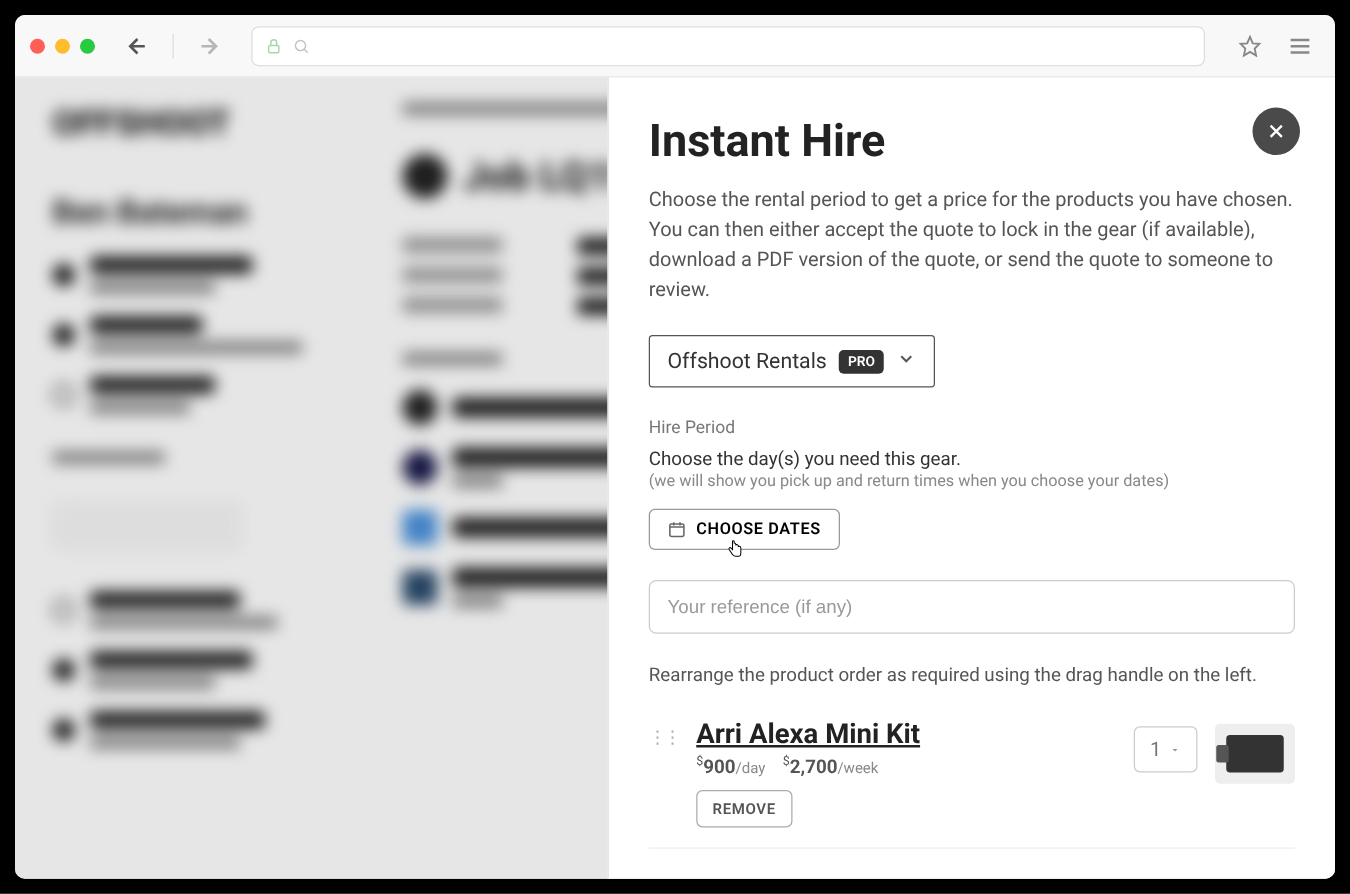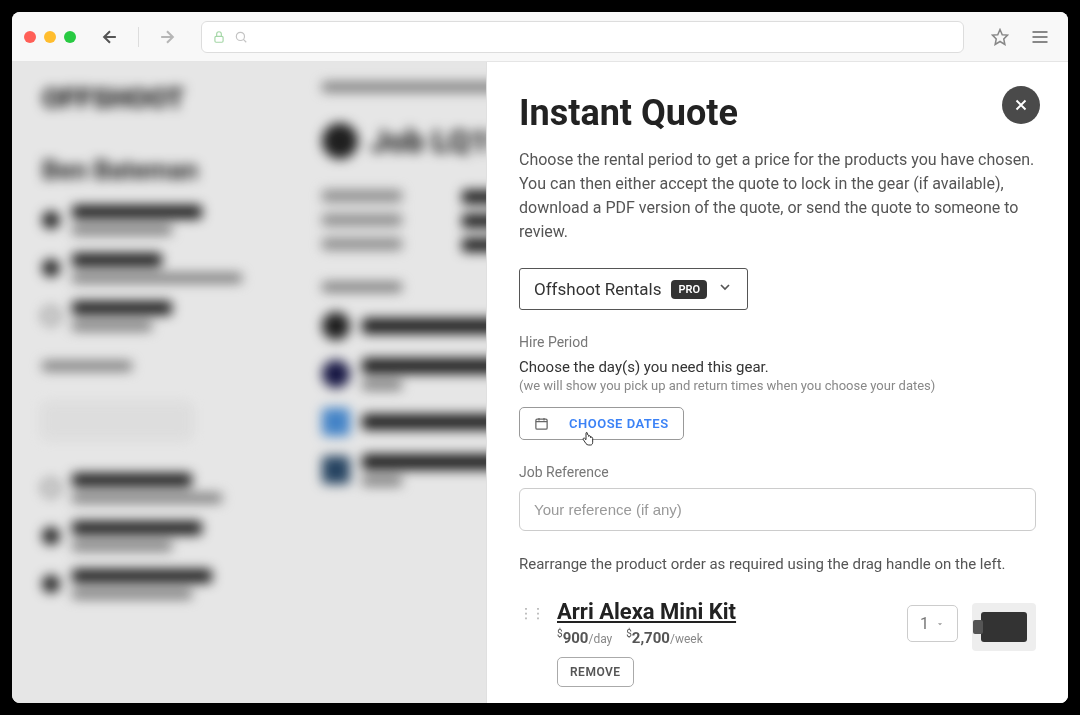--- a/index.html
+++ b/index.html
@@ -167,28 +167,28 @@
       margin-bottom: 2px;
     }
     .hire-sub {
       font-size: 13px;
       color: #888;
       margin-bottom: 14px;
     }
     .choose-dates-btn {
       display: inline-flex;
       align-items: center;
-      gap: 20px;
+      gap: 8px;
       border: 1px solid #999;
       border-radius: 5px;
       padding: 8px 14px;
       font-size: 13px;
       font-weight: 600;
       letter-spacing: 0.5px;
-      color: #3b82f6;
+      color: #000000;
       cursor: pointer;
       margin-bottom: 24px;
       position: relative;
     }
     .cursor-hand {
       position: absolute;
       left: 60px;
       top: 22px;
       font-size: 14px;
       pointer-events: none;
@@ -422,21 +422,21 @@
     </div>
 
     <div class="modal-overlay">
       <div class="modal">
         <div class="close-btn">
           <svg width="18" height="18" viewBox="0 0 24 24" fill="none" stroke-width="2.5">
               <path d="M18 6L6 18M6 6l12 12"></path>
             </svg>
         </div>
         <div class="modal-content">
-          <h1 class="modal-title">Instant Quote</h1>
+          <h1 class="modal-title">Instant Hire</h1>
           <p class="modal-desc">Choose the rental period to get a price for the products you have chosen. You can then either accept the quote to lock in the gear (if available), download a PDF version of the quote, or send the quote to someone to review.</p>
 
           <div class="account-select">
             <span class="account-name">Offshoot Rentals</span>
             <span class="pro-badge">PRO</span>
             <span class="chevron">
               <svg width="16" height="16" viewBox="0 0 24 24" fill="none" stroke="currentColor" stroke-width="2.5">
                   <path d="M6 9l6 6 6-6"></path>
                 </svg>
             </span>
@@ -452,21 +452,20 @@
                 <path d="M8 3v4M16 3v4" stroke="#666" stroke-width="2"></path>
               </svg>
             <span>CHOOSE DATES</span>
             <span class="cursor-hand">
               <svg width="16" height="18" viewBox="0 0 24 24">
                   <path fill="#fff" stroke="#000" stroke-width="1.2" d="M9 3v10l-2-2c-1-1-3 0-2 2l4 6c1 1 2 2 4 2h3c2 0 3-2 3-4v-6c0-1-1-2-2-2s-1 1-1 1v-1c0-1-1-2-2-2s-1 1-1 1v-1c0-1-1-2-2-2V3c0-1-2-1-2 0z"></path>
                 </svg>
             </span>
           </div>
 
-          <div class="field-label">Job Reference</div>
           <input class="job-ref-input" type="text" placeholder="Your reference (if any)" style="">
 
           <div class="products-helper">Rearrange the product order as required using the drag handle on the left.</div>
 
           <div class="product-row">
             <div class="drag-handle">⋮⋮</div>
             <div class="product-info">
               <div class="product-name">Arri Alexa Mini Kit</div>
               <div class="product-pricing">
                 <span class="price-sup">$</span><span class="price-val">900</span><span class="price-unit">/day</span>

